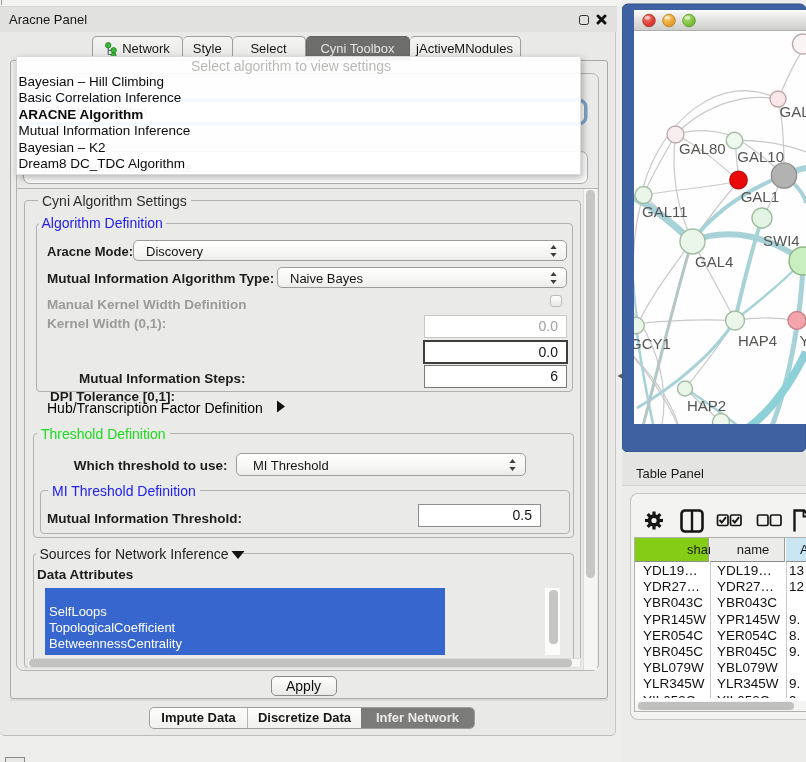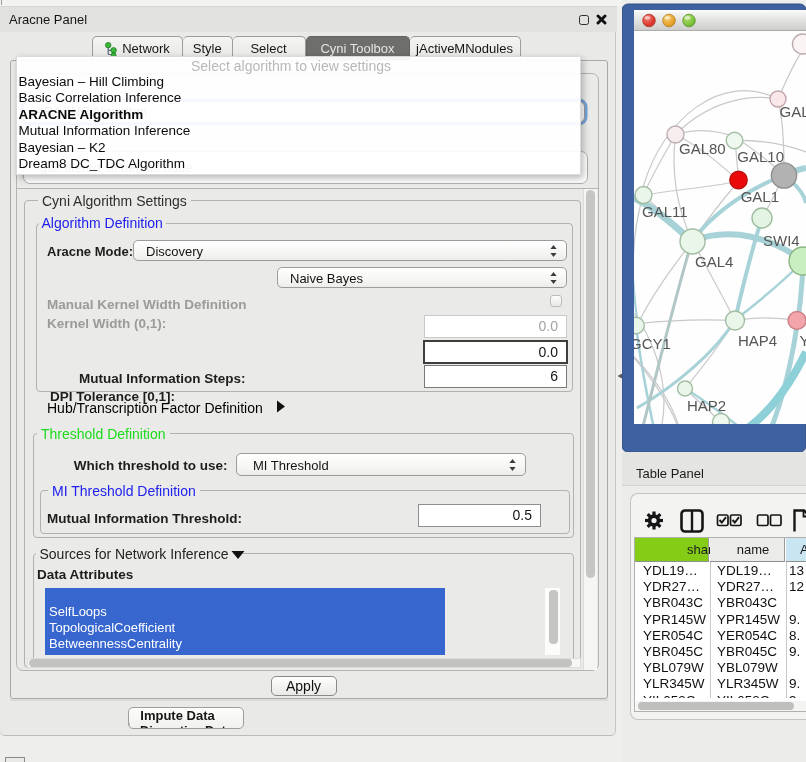--- a/index.html
+++ b/index.html
@@ -67,20 +67,21 @@
 
 <div class="abs lbl bold" style="left:47px;top:244px;font-size:13px;">Aracne Mode:</div>
 <div class="combo" style="left:133px;top:240px;width:434px;height:21px;">
       <span class="ct">Discovery</span>
   <svg class="spin" viewBox="0 0 7 12">
         <path d="M3.5 0 L6.6 4 H0.4 Z" fill="#3c3c3a"></path>
         <path d="M3.5 12 L6.6 8 H0.4 Z" fill="#3c3c3a"></path>
       </svg>
     </div>
 
+<div class="abs lbl bold" style="left:47px;top:271px;">Mutual Information Algorithm Type:</div>
 <div class="combo" style="left:277px;top:267px;width:290px;height:21px;">
       <span class="ct">Naive Bayes</span>
   <svg class="spin" viewBox="0 0 7 12">
         <path d="M3.5 0 L6.6 4 H0.4 Z" fill="#3c3c3a"></path>
         <path d="M3.5 12 L6.6 8 H0.4 Z" fill="#3c3c3a"></path>
       </svg>
     </div>
 
 <div class="abs lbl bold dis" style="left:47px;top:296.5px;">Manual Kernel Width Definition</div>
 <div class="abs" style="left:550px;top:295px;width:12px;height:12px;background:linear-gradient(#fdfdfd,#e9e9e7);border:1px solid #bcbcba;border-radius:3px;"></div>
@@ -125,21 +126,21 @@
 
 <div class="abs" style="left:45px;top:587.5px;width:400px;height:67px;background:#3766cf;color:#fff;font-size:13px;line-height:16.3px;padding:16px 0 0 4px;overflow:hidden;">SelfLoops<br>TopologicalCoefficient<br>BetweennessCentrality<br>gal4RGexp</div>
 <div class="abs" style="left:545px;top:587.5px;width:15px;height:67px;background:#fcfcfa;"></div>
 <div class="abs" style="left:549px;top:589.5px;width:8.5px;height:54px;background:#c5c5c3;border-radius:4px;"></div>
 
 <div class="abs" style="left:27px;top:657.5px;width:554px;height:10.5px;background:#f7f7f5;border:1px solid #dedddb;"></div>
 <div class="abs" style="left:29px;top:659px;width:543px;height:8px;background:#c2c2c0;border-radius:4px;"></div>
 
 <div class="abs" style="left:270.5px;top:675.5px;width:66px;height:20px;background:linear-gradient(#ffffff,#f1f1ef 60%,#e9e9e7);border:1px solid #8a8a88;border-radius:5px;text-align:center;line-height:18px;font-size:14px;color:#111;">Apply</div>
 
-<div class="abs" style="left:128px;top:707px;height:21.5px;display:flex;border:1px solid #9e9e9c;border-radius:5px;overflow:hidden;background:linear-gradient(#fdfdfd,#f0f0ee);flex-direction:column;">
+<div class="abs" style="left:149px;top:707px;height:21.5px;display:flex;border:1px solid #9e9e9c;border-radius:5px;overflow:hidden;background:linear-gradient(#fdfdfd,#f0f0ee);">
   <div style="width:97px;display:flex;align-items:center;justify-content:center;font-size:13px;font-weight:bold;color:#161614;">Impute Data</div>
   <div style="width:114px;display:flex;align-items:center;justify-content:center;font-size:13px;font-weight:bold;color:#161614;border-left:1px solid #b6b6b4;">Discretize Data</div>
   <div style="width:113px;display:flex;align-items:center;justify-content:center;font-size:13px;font-weight:bold;color:#eceae8;background:#7b7b79;">Infer Network</div>
 </div>
 
 <div class="abs" style="left:5px;top:757px;width:20px;height:10px;border:1.5px solid #8a8a88;background:#e9e9e7;"></div>
 
 <div class="abs" style="left:618px;top:373.5px;width:4px;height:5px;background:#5a5a58;clip-path:polygon(0 45%,100% 0,100% 100%,0 55%);"></div>
 
 <div class="abs" style="left:35px;top:104px;font-size:13px;color:#333;">ARACNE Algorithm</div>

